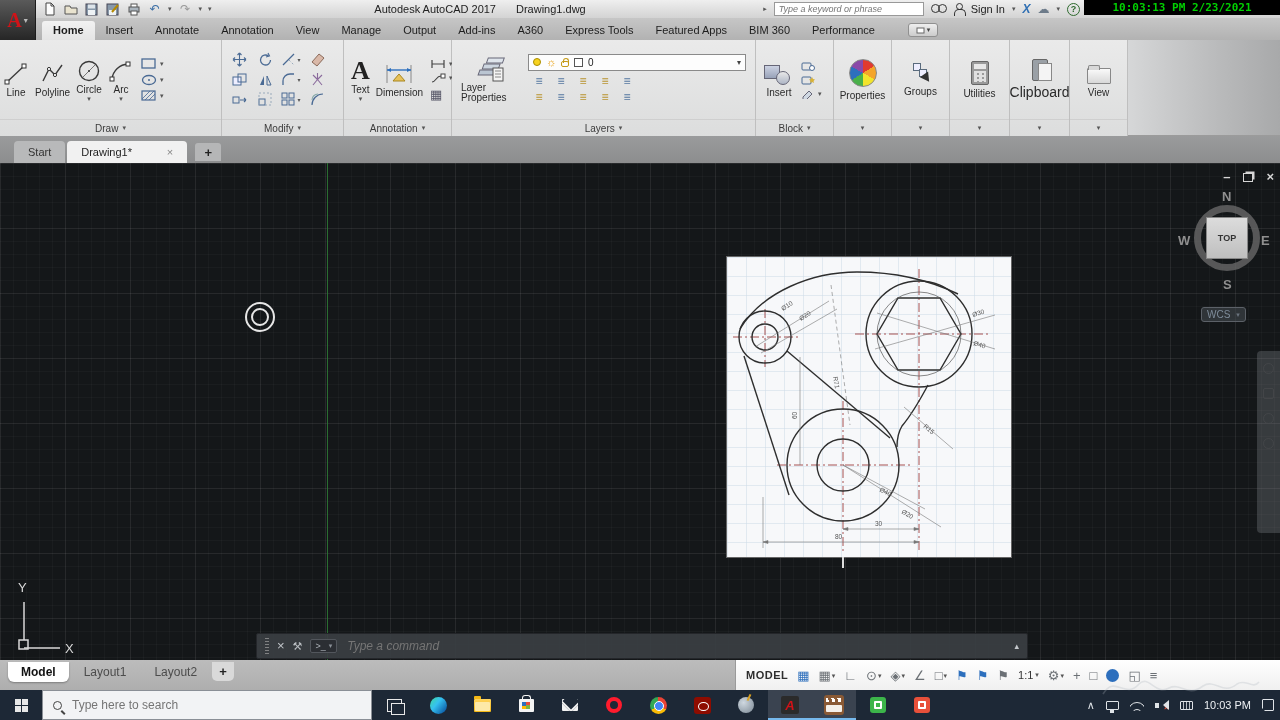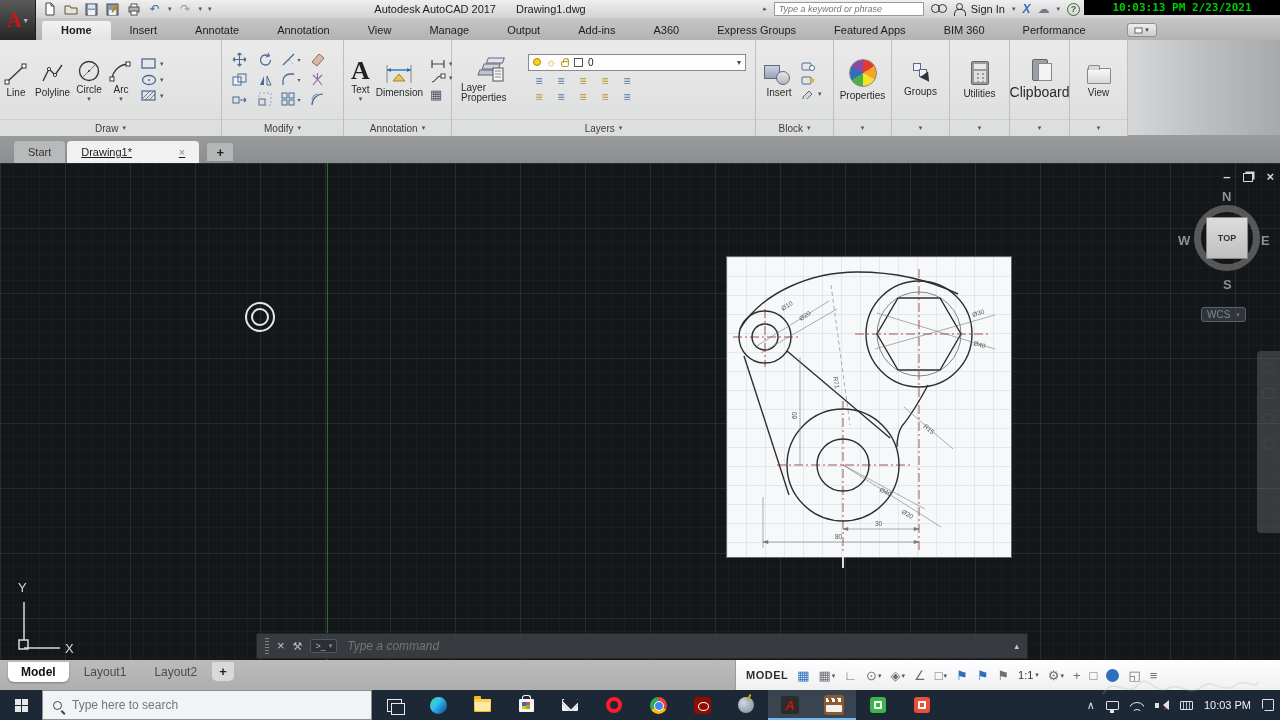--- a/index.html
+++ b/index.html
@@ -35,21 +35,21 @@
   .xchg{color:#2f6fb3;font-weight:bold;font-size:12px;font-style:italic;}
   .cloudi{color:#6d7b8a;font-size:12px;}
   .helpi{width:13px;height:13px;border:1.5px solid #2d6a2d;border-radius:50%;color:#2d6a2d;
     font-size:9px;font-weight:bold;display:flex;align-items:center;justify-content:center;}
   .rec-stamp{position:absolute;right:0;top:0;width:196px;height:15px;background:#000;color:#00cf00;
     font-family:"DejaVu Sans Mono",monospace;font-size:11px;font-weight:bold;display:flex;align-items:center;justify-content:center;z-index:10;}
 
   
   .tabrow{position:absolute;left:0;top:18px;width:1280px;height:22px;
     background:linear-gradient(#c6c6c6,#b2b2b2);display:flex;align-items:flex-end;padding-left:42px;}
-  .rtab{font-size:11px;color:#1d1d1d;padding:3px 19px 4px;cursor:default;}
+  .rtab{font-size:11px;color:#1d1d1d;padding:3px 11px 4px;cursor:default;}
   .rtab.active{background:linear-gradient(#f2f2f2,#e4e4e4);border-radius:3px 3px 0 0;font-weight:bold;}
   .rib-collapse{margin-left:22px;margin-bottom:3px;width:30px;height:14px;background:linear-gradient(#eee,#ccc);
     border:1px solid #909090;border-radius:3px;display:flex;align-items:center;justify-content:center;gap:2px;
     font-size:7px;color:#444;}
 
   
   .ribbon{position:absolute;left:0;top:40px;width:1280px;height:96px;background:#e2e3e4;display:flex;
     border-bottom:1px solid #9b9b9b;}
   .panel{height:96px;border-right:1px solid #bfbfbf;display:flex;flex-direction:column;background:linear-gradient(#eaeaea,#dcdddd);}
   .pbody{flex:1;display:flex;align-items:center;}
@@ -97,21 +97,21 @@
   .groupsi::after{content:"";position:absolute;left:12px;top:10px;border:5px solid transparent;border-top:9px solid #333;transform:rotate(-35deg);}
   .inserti{position:relative;width:30px;height:26px;}
   .inserti .cube{position:absolute;left:0;top:4px;width:16px;height:14px;background:linear-gradient(#ccd2e2,#98a2b8);border:1px solid #667;}
   .inserti .cyl{position:absolute;left:12px;top:10px;width:14px;height:14px;border-radius:50%;background:linear-gradient(#e8e8e8,#aeb6c6);border:1px solid #667;}
 
   
   .filetabs{position:absolute;left:0;top:136px;width:1280px;height:27px;background:linear-gradient(#9a9b9c,#8c8d8e);
     display:flex;align-items:flex-end;padding-left:14px;gap:2px;}
   .ftab{height:22px;display:flex;align-items:center;gap:10px;padding:0 14px;font-size:11px;border-radius:4px 4px 0 0;}
   .ftab.start{background:#b8b9ba;color:#333;}
-  .ftab.doc{background:#f1f1f1;color:#1d1d1d;width:132px;justify-content:space-between;text-decoration:underline;}
+  .ftab.doc{background:#f1f1f1;color:#1d1d1d;width:120px;justify-content:space-between;}
   .ftab .x{color:#888;font-size:11px;}
   .ftab-plus{height:18px;width:26px;margin-left:6px;margin-bottom:2px;background:#b5b6b7;border-radius:3px 3px 0 0;
     display:flex;align-items:center;justify-content:center;color:#222;font-weight:bold;font-size:13px;}
 
   
   .canvas{position:absolute;left:0;top:163px;width:1280px;height:497px;background-color:#141719;
     background-image:linear-gradient(rgba(255,255,255,.055) 1px,transparent 1px),
       linear-gradient(90deg,rgba(255,255,255,.055) 1px,transparent 1px),
       linear-gradient(rgba(255,255,255,.028) 1px,transparent 1px),
       linear-gradient(90deg,rgba(255,255,255,.028) 1px,transparent 1px);
@@ -312,21 +312,21 @@
   <div class="tabrow">
     <span class="rtab active">Home</span>
     <span class="rtab">Insert</span>
     <span class="rtab">Annotate</span>
     <span class="rtab">Annotation</span>
     <span class="rtab">View</span>
     <span class="rtab">Manage</span>
     <span class="rtab">Output</span>
     <span class="rtab">Add-ins</span>
     <span class="rtab">A360</span>
-    <span class="rtab">Express Groups</span>
+    <span class="rtab">Express Tools</span>
     <span class="rtab">Featured Apps</span>
     <span class="rtab">BIM 360</span>
     <span class="rtab">Performance</span>
     <span class="rib-collapse">
         <svg width="9" height="7">
           <rect x="1" y="1" width="7" height="5" fill="#fff" stroke="#666"></rect>
         </svg>
         <span>▾</span>
       </span>
   </div>

